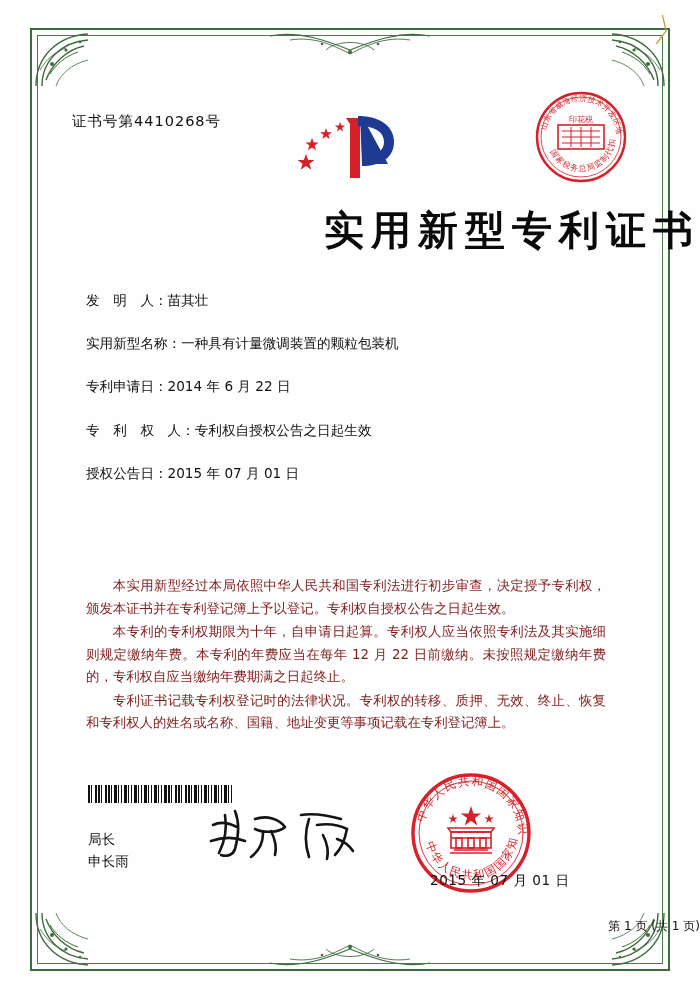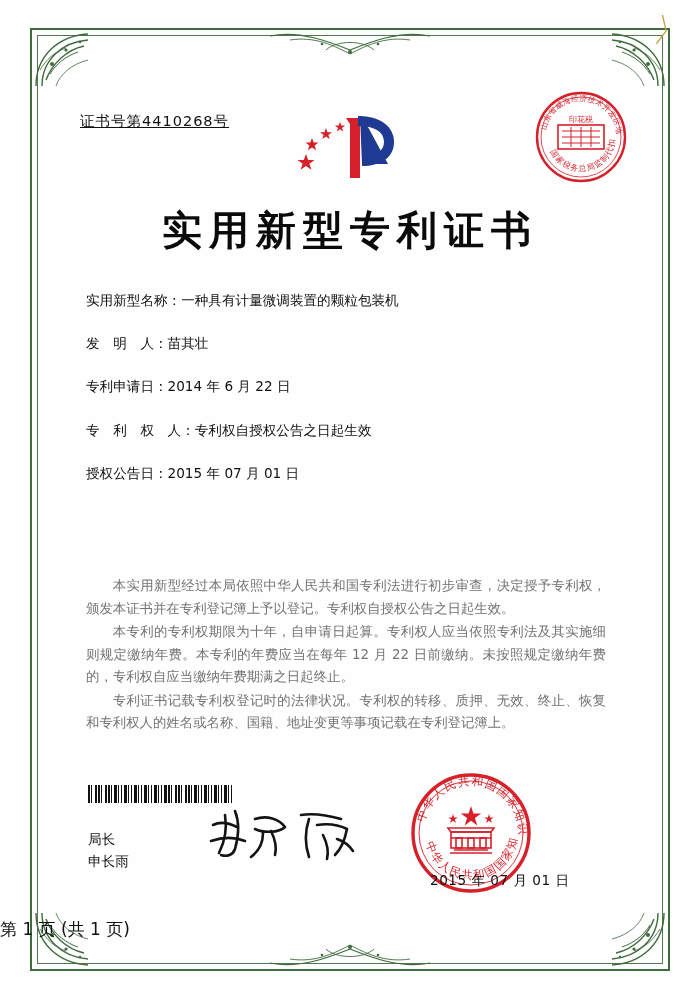--- a/index.html
+++ b/index.html
@@ -73,27 +73,26 @@
     top: 10px;
     font-size: 34px;
     color: #b9a23a;
     font-family: "Liberation Serif", serif;
     transform: rotate(12deg);
   }
 
   
   .cert-number {
     position: absolute;
-    left: 80px;
+    left: 72px;
     top: 112px;
     font-size: 14.5px;
     letter-spacing: 1px;
     font-family: "DejaVu Sans", sans-serif;
     color: #111;
-    text-decoration: underline;
   }
 
   .logo {
     position: absolute;
     left: 296px;
     top: 108px;
     width: 110px;
     height: 78px;
   }
   .logo svg { display:block; }
@@ -103,21 +102,21 @@
     left: 528px;
     top: 84px;
     width: 106px;
     height: 106px;
   }
 
   .main-title {
     position: absolute;
     left: 0; right: 0;
     top: 203px;
-    text-align: center;
+    text-align: right;
     font-size: 40px;
     font-weight: bold;
     letter-spacing: 7px;
     font-family: "DejaVu Sans", sans-serif;
     color: #0a0a0a;
   }
 
   
   .fields {
     position: absolute;
@@ -138,21 +137,21 @@
 
   
   .body-text {
     position: absolute;
     left: 86px;
     top: 575px;
     width: 520px;
     font-size: 13.4px;
     line-height: 22.5px;
     font-family: "DejaVu Sans", sans-serif;
-    color: #737373;
+    color: #7f1d1d;
     text-align: justify;
   }
   .body-text p {
     margin: 0 0 1px 0;
     text-indent: 2em;
   }
 
   
   .barcode {
     position: absolute;
@@ -206,22 +205,22 @@
     font-family: "DejaVu Sans", sans-serif;
     color: #111;
     letter-spacing: 0.5px;
   }
 
   
   .page-footer {
     position: absolute;
     left: 0; right: 0;
     top: 918px;
-    text-align: left;
-    font-size: 17px;
+    text-align: right;
+    font-size: 12px;
     font-family: "DejaVu Sans", sans-serif;
     color: #111;
   }
 </style>
 </head>
 <body>
 
 <div id="certificate">
 
   <div class="border-outer"></div>
@@ -367,24 +366,24 @@
         <textPath href="#tax-bot-path" startOffset="14%">国家税务总局监制代扣专用章</textPath>
       </text>
       <text x="53" y="38" font-size="8" fill="#d6202a" text-anchor="middle" font-family="DejaVu Sans, sans-serif">印花税</text>
     </svg>
   </div>
 
   <div class="main-title">实用新型专利证书</div>
 
   <div class="fields">
     <div class="field-row">
-      <span class="field-label">实用新型名称：</span><span class="field-value">一种具有计量微调装置的颗粒包装机</span>
+      <span class="field-label">发　明　人：</span><span class="field-value">苗其壮</span>
     </div>
     <div class="field-row">
-      <span class="field-label">发　明　人：</span><span class="field-value">苗其壮</span>
+      <span class="field-label">实用新型名称：</span><span class="field-value">一种具有计量微调装置的颗粒包装机</span>
     </div>
     <div class="field-row">
       <span class="field-label">专利申请日：</span><span class="field-value">2014 年 6 月 22 日</span>
     </div>
     <div class="field-row">
       <span class="field-label">专　利　权　人：</span><span class="field-value">专利权自授权公告之日起生效</span>
     </div>
     <div class="field-row">
       <span class="field-label">授权公告日：</span><span class="field-value">2015 年 07 月 01 日</span>
     </div>

